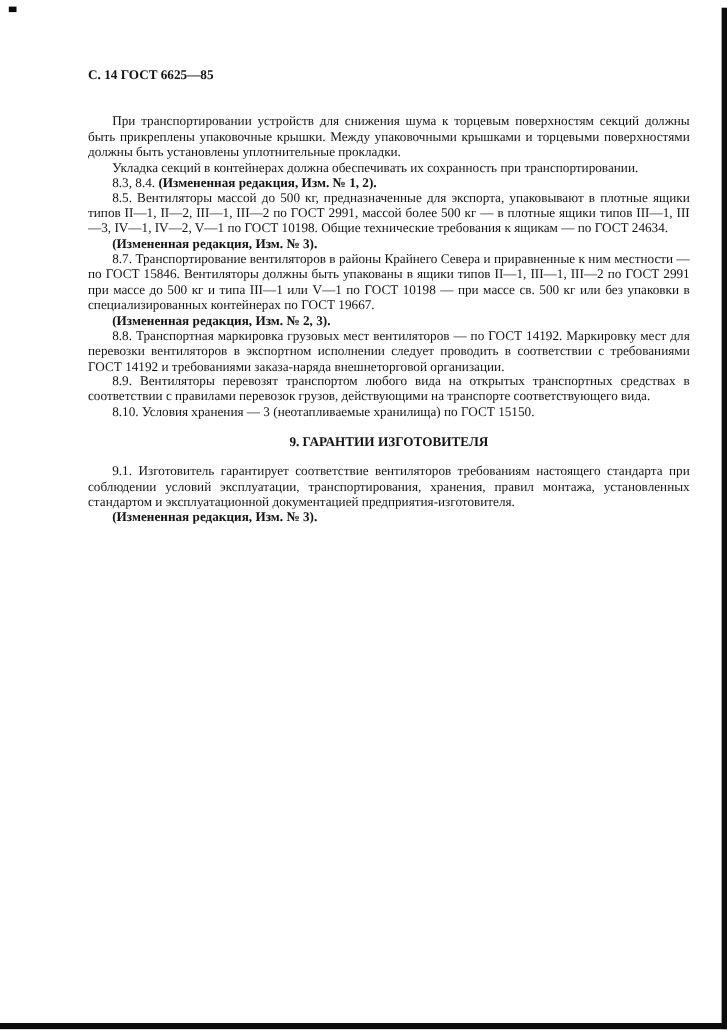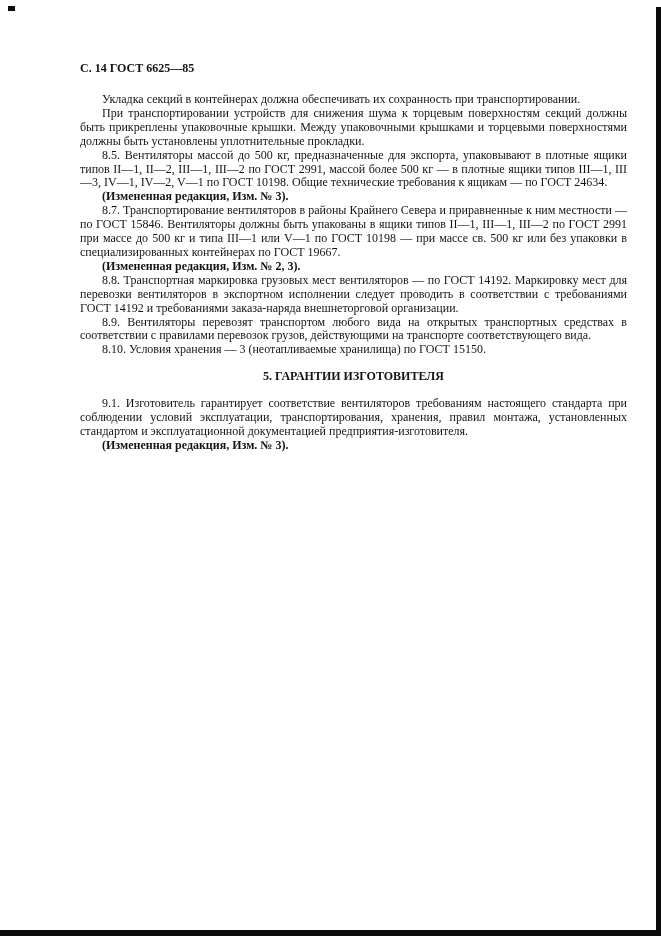--- a/index.html
+++ b/index.html
@@ -15,21 +15,21 @@
   }
   .content {
     position: absolute;
     left: 80px;
     top: 61px;
     width: 547px;
   }
   .doc-header {
     font-size: 12px;
     font-weight: bold;
-    margin-bottom: 17px;
+    margin-bottom: 28px;
   }
   .para {
     font-size: 12px;
     line-height: 13.9px;
     text-align: justify;
     text-indent: 22px;
   }
   .heading {
     font-size: 12px;
     line-height: 13.9px;
@@ -68,27 +68,28 @@
 <body>
 
 <div class="page">
   <div class="mark-topleft"></div>
   <div class="edge-right"></div>
   <div class="edge-bottom"></div>
 
   <div class="content">
     <div class="doc-header">С. 14 ГОСТ 6625—85</div>
     <div>
+        <p class="para"><span>При транспортировании устройств для снижения шума к торцевым поверхностям секций должны быть прикреплены упаковочные крышки. Между упаковочными крышками и торцевыми поверхностями должны быть установлены уплотнительные прокладки.</span></p>
         <p class="para"><span>Укладка секций в контейнерах должна обеспечивать их сохранность при транспортировании.</span></p>
-        <p class="para"><span>При транспортировании устройств для снижения шума к торцевым поверхностям секций должны быть прикреплены упаковочные крышки. Между упаковочными крышками и торцевыми поверхностями должны быть установлены уплотнительные прокладки.</span></p>
+        <p class="para"><span>8.3, 8.4. </span><span class="bold">(Измененная редакция, Изм. № 1, 2).</span></p>
         <p class="para"><span>8.5. Вентиляторы массой до 500 кг, предназначенные для экспорта, упаковывают в плотные ящики типов II—1, II—2, III—1, III—2 по ГОСТ 2991, массой более 500 кг — в плотные ящики типов III—1, III—3, IV—1, IV—2, V—1 по ГОСТ 10198. Общие технические требования к ящикам — по ГОСТ 24634.</span></p>
         <p class="para"><span class="bold">(Измененная редакция, Изм. № 3).</span></p>
         <p class="para"><span>8.7. Транспортирование вентиляторов в районы Крайнего Севера и приравненные к ним местности — по ГОСТ 15846. Вентиляторы должны быть упакованы в ящики типов II—1, III—1, III—2 по ГОСТ 2991 при массе до 500 кг и типа III—1 или V—1 по ГОСТ 10198 — при массе св. 500 кг или без упаковки в специализированных контейнерах по ГОСТ 19667.</span></p>
         <p class="para"><span class="bold">(Измененная редакция, Изм. № 2, 3).</span></p>
         <p class="para"><span>8.8. Транспортная маркировка грузовых мест вентиляторов — по ГОСТ 14192. Маркировку мест для перевозки вентиляторов в экспортном исполнении следует проводить в соответствии с требованиями ГОСТ 14192 и  требованиями заказа-наряда внешнеторговой организации.</span></p>
         <p class="para"><span>8.9. Вентиляторы перевозят транспортом любого вида на открытых транспортных средствах в соответствии с правилами перевозок грузов, действующими на транспорте соответствующего вида.</span></p>
         <p class="para"><span>8.10. Условия хранения — 3 (неотапливаемые хранилища) по ГОСТ 15150.</span></p>
-        <p class="heading"><span class="bold">5. ГАРАНТИИ ИЗГОТОВИТЕЛЯ</span></p>
+        <p class="heading"><span class="bold">9. ГАРАНТИИ ИЗГОТОВИТЕЛЯ</span></p>
         <p class="para"><span>9.1. Изготовитель гарантирует соответствие вентиляторов требованиям настоящего стандарта при соблюдении условий эксплуатации, транспортирования, хранения, правил монтажа, установленных стандартом и эксплуатационной документацией предприятия-изготовителя.</span></p>
         <p class="para"><span class="bold">(Измененная редакция, Изм. № 3).</span></p>
       </div>
   </div>
 </div>
 
 </body></html>

